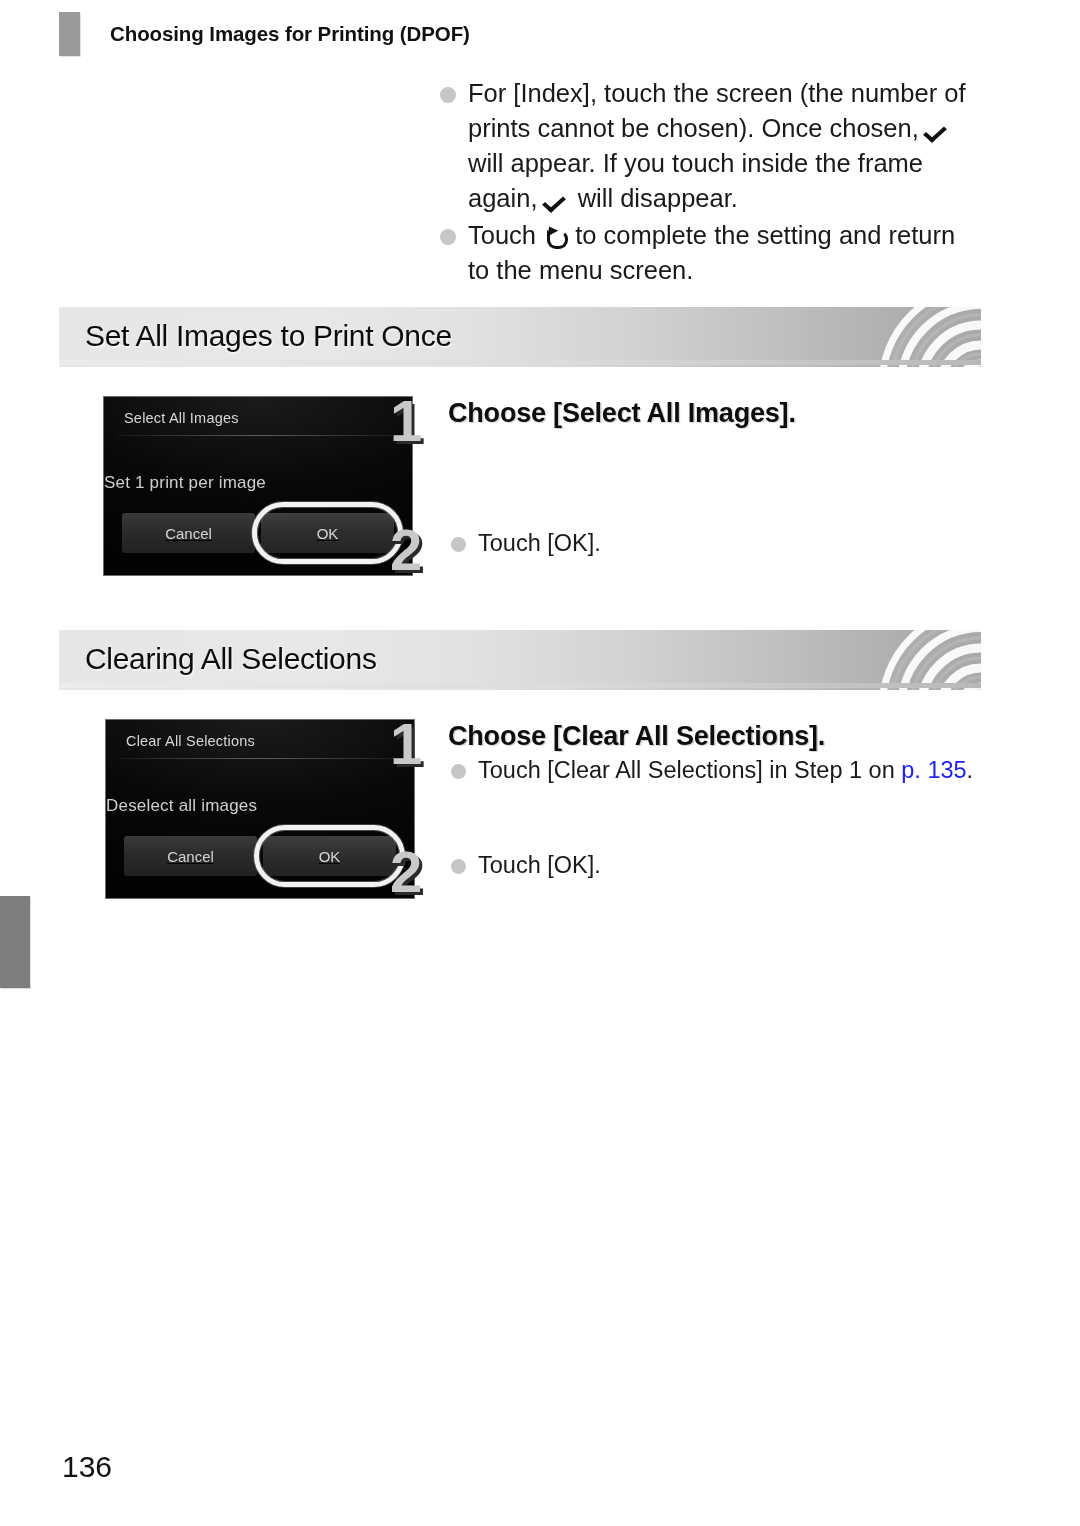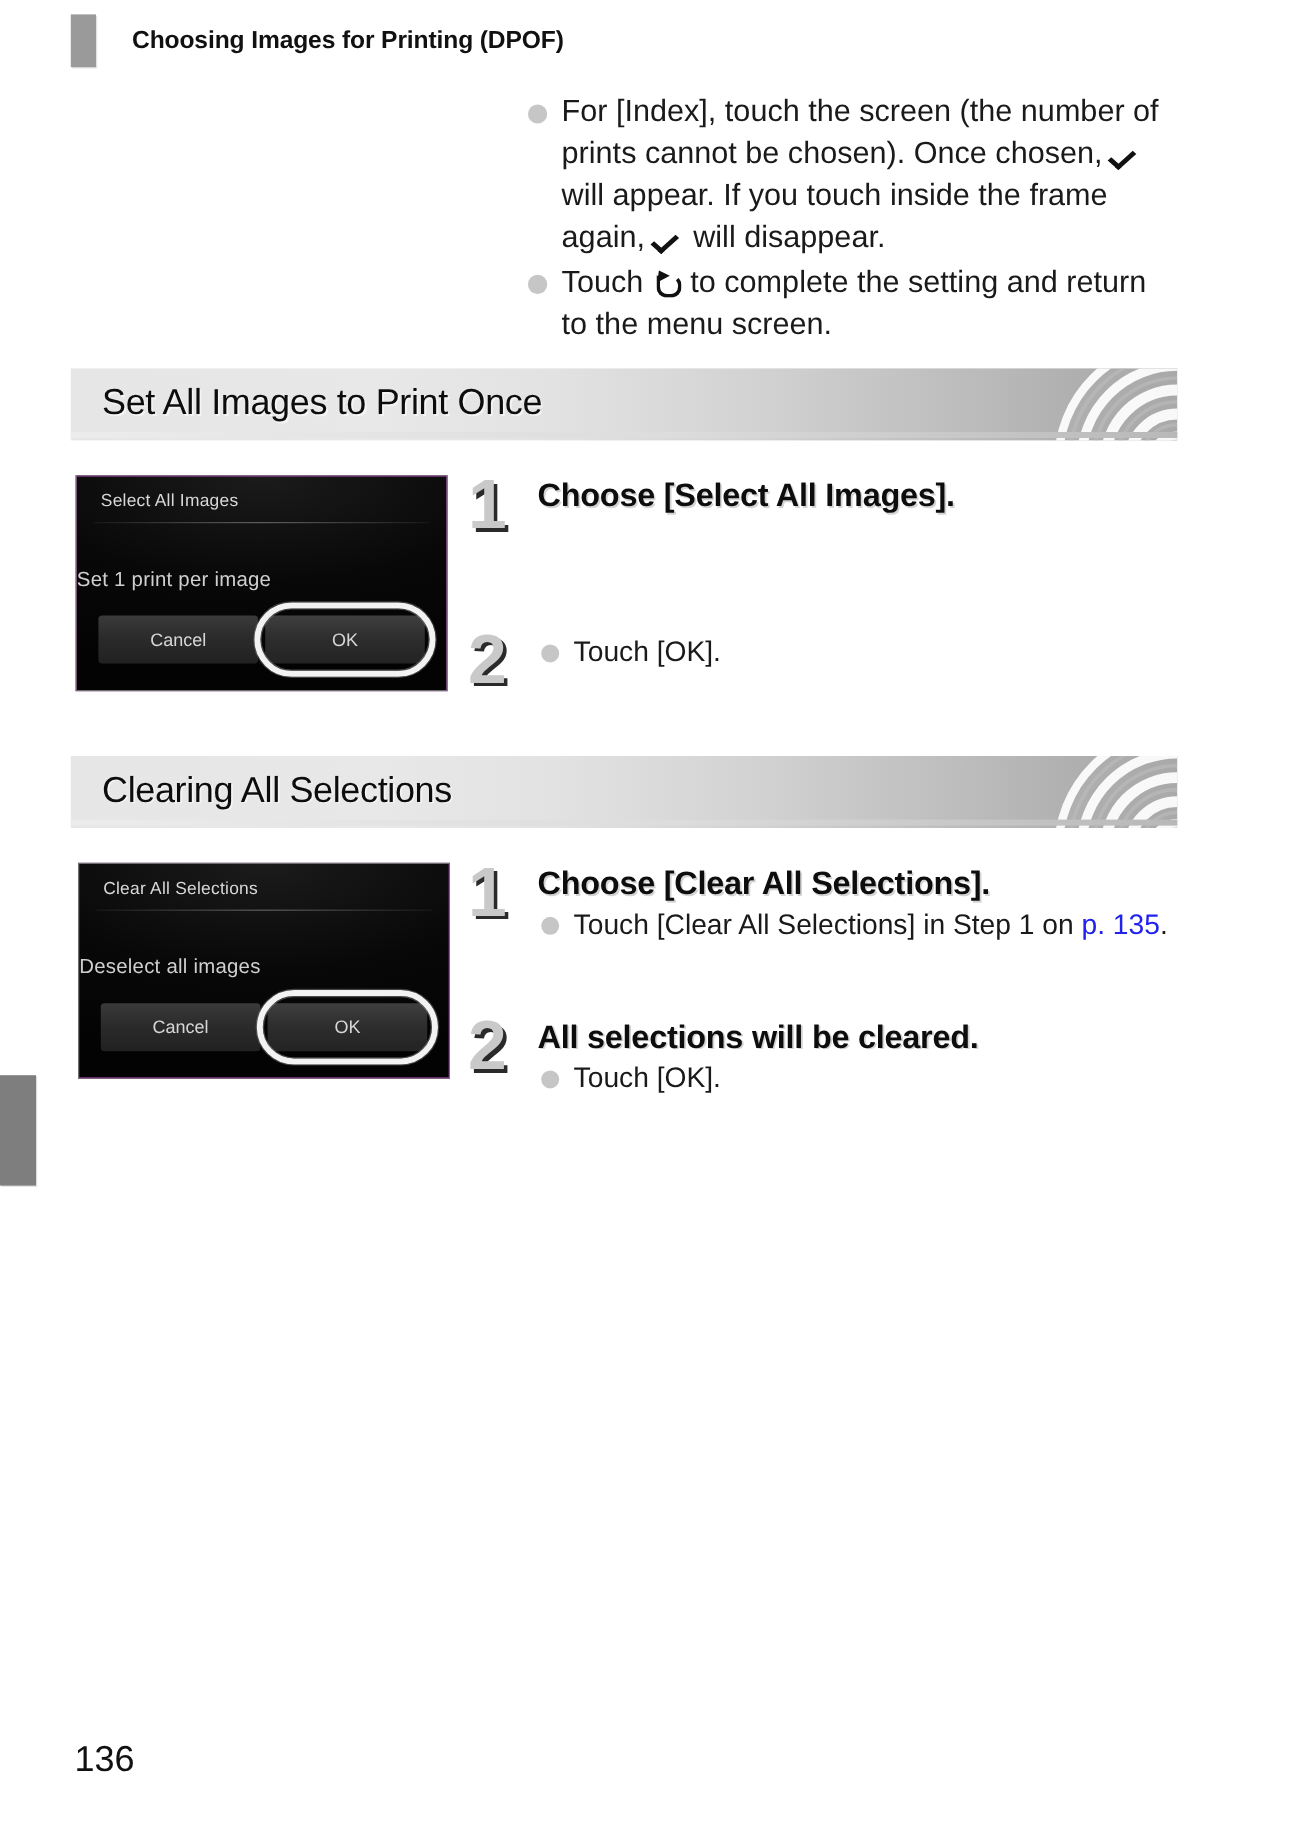--- a/index.html
+++ b/index.html
@@ -136,23 +136,24 @@
     width: 922px;
     height: 5px;
     background: linear-gradient(to right, #ececec 0%, #dcdcdc 55%, #b8b8b8 100%);
   }
 
   
   .screen {
     position: absolute;
     width: 308px;
     height: 178px;
-    background: #a21caf;
+    background: #0f172a;
     border: 1px solid #6e6e6e;
     overflow: hidden;
+    margin-left: 40px;
   }
   .screen-inner {
     position: absolute;
     inset: 0;
     background:
       radial-gradient(120% 90% at 50% 0%, #1b1b1b 0%, #080808 55%, #030303 100%);
   }
   .screen-title {
     position: absolute;
     left: 20px; top: 13px;
@@ -177,20 +178,21 @@
     color: #cfcfcf;
     letter-spacing: 0.2px;
   }
   .screen-buttons {
     position: absolute;
     left: 18px; right: 18px;
     bottom: 22px;
     height: 40px;
     display: flex;
     gap: 6px;
+    text-decoration: underline;
   }
   .screen-btn {
     flex: 1;
     background: linear-gradient(to bottom, #3a3a3a 0%, #2b2b2b 45%, #212121 100%);
     border-radius: 3px;
     display: flex;
     align-items: center;
     justify-content: center;
     font-size: 15px;
     color: #d6d6d6;
@@ -383,21 +385,20 @@
     <div class="step-bullet">
       <span class="bullet-dot"></span>
       <span>Touch [Clear All Selections] in Step 1 on</span>
       <span class="link">p. 135</span><span>.</span>
     </div>
   </div>
 </div>
 
 <div class="step" style="left:390px; top:849px">
   <div class="step-num">2</div>
-  <div class="step-head">All selections will be cleared.</div>
   <div class="step-body">
     <div class="step-bullet">
       <span class="bullet-dot"></span>
       <span>Touch [OK].</span>
     </div>
   </div>
 </div>
 
 <div class="edge-tab"></div>
 

